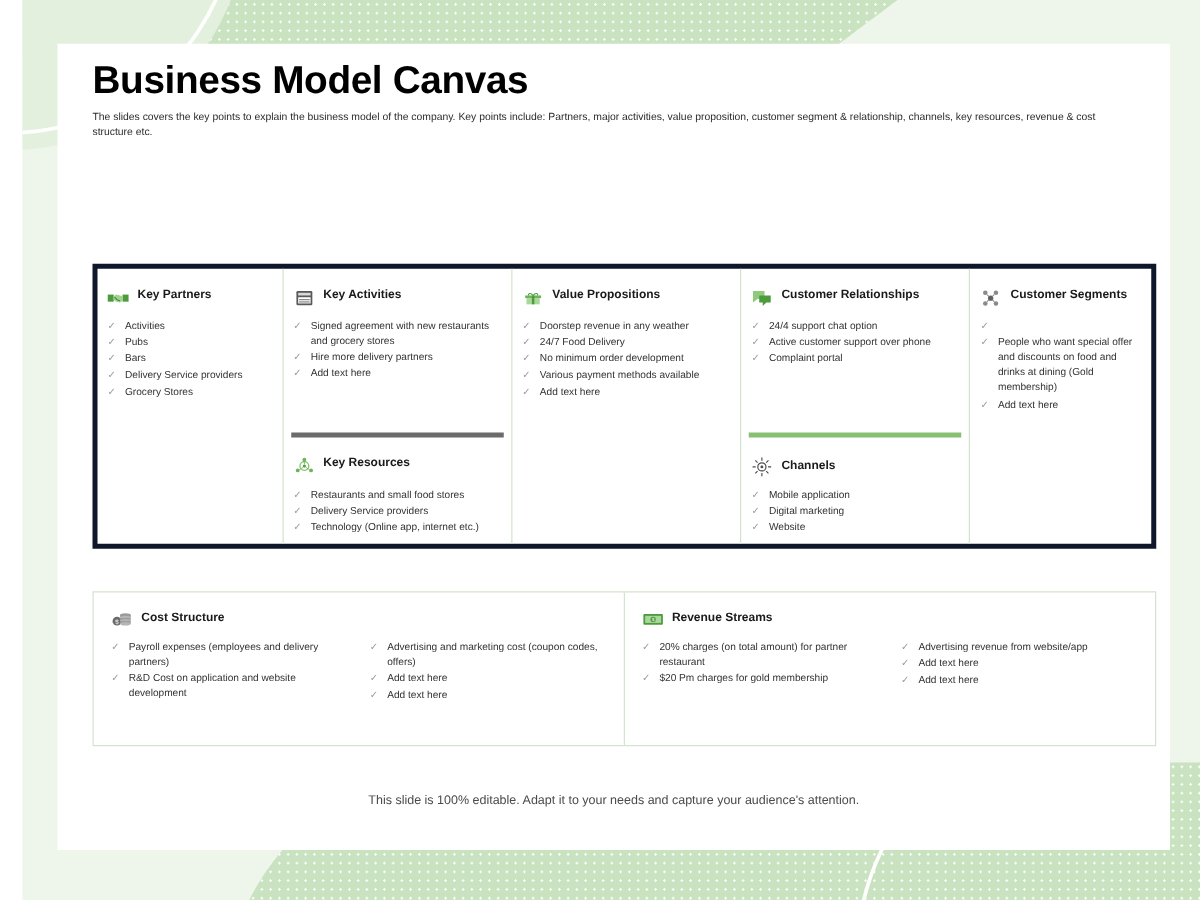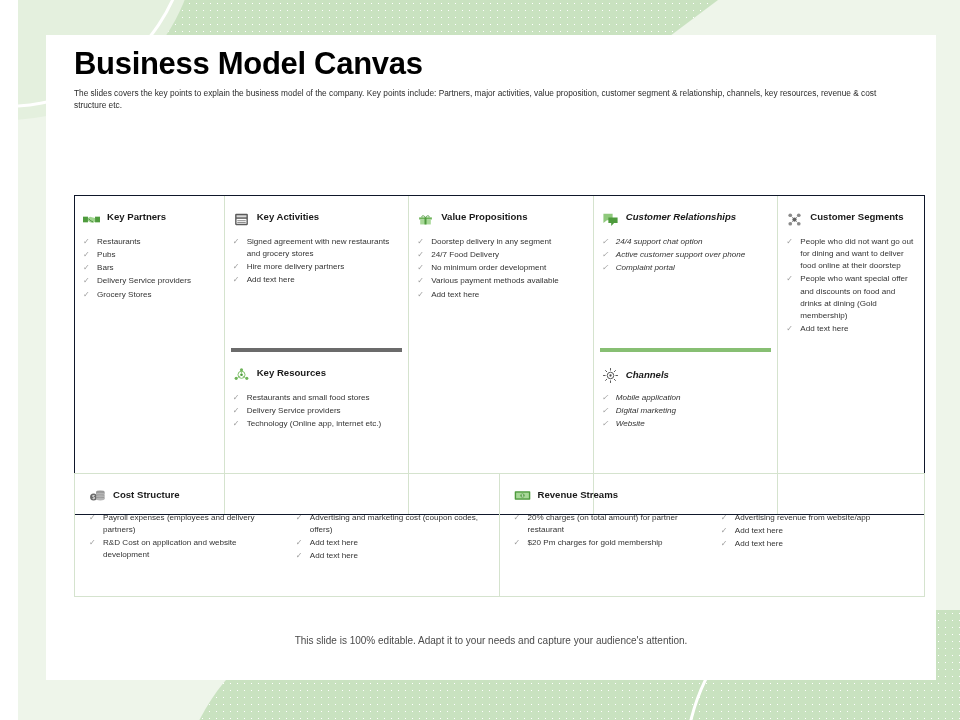--- a/index.html
+++ b/index.html
@@ -98,38 +98,38 @@
     font-size: 8.3px;
     color: #2b2b2b;
     line-height: 1.45;
     margin: 0;
     max-width: 830px;
   }
 
   
   .canvas {
     position: absolute;
-    left: 28px; top: 160px;
+    left: 28px; top: 176px;
     width: 851px;
-    border: 1px solid #0f172a;
+    border: 4px solid #0f172a;
     box-sizing: border-box;
     display: flex;
-    height: 320px;
+    height: 228px;
   }
   .col {
     box-sizing: border-box;
     border-right: 1px solid #d5e3ce;
     display: flex;
     flex-direction: column;
   }
   .col:last-child { border-right: none; }
   .col-partners     { width: 150px; }
   .col-activities   { width: 185px; }
   .col-value        { width: 185px; }
-  .col-relations    { width: 185px; font-style: italic; }
+  .col-relations    { width: 185px; }
   .col-segments     { width: 146px; }
 
   .cell {
     padding: 14px 10px 6px 8px;
     box-sizing: border-box;
     position: relative;
   }
   .cell-top-fixed { height: 152px; }
   .cell-bottom    { flex: 1; padding-top: 14px; }
 
@@ -247,21 +247,21 @@
                 <rect x="17" y="8" width="7" height="8" fill="#4e9b3d"></rect>
                 <path d="M7 10l3-2 4 1 3 1v5l-3 2-4-1-3-2z" fill="#9ed48d"></path>
                 <path d="M8 11l3 3 3 1" stroke="#3f7f31" stroke-width="1.2" fill="none"></path>
               </svg>
             </span>
             <span class="block-title">Key Partners</span>
           </div>
           <ul class="bullets">
             <li>
                 <span class="tick">✓</span>
-                <span class="bullet-text">Restaurants</span>
+                <span class="bullet-text">Activities</span>
               </li>
             <li>
                 <span class="tick">✓</span>
                 <span class="bullet-text">Pubs</span>
               </li>
             <li>
                 <span class="tick">✓</span>
                 <span class="bullet-text">Bars</span>
               </li>
             <li>
@@ -346,21 +346,21 @@
                 <rect x="4.5" y="12" width="15" height="7" fill="#a8d898"></rect>
                 <rect x="10.6" y="9" width="2.8" height="10" fill="#4e9b3d"></rect>
                 <path d="M12 9c-2-3-6-3-5 0M12 9c2-3 6-3 5 0" fill="none" stroke="#4e9b3d" stroke-width="1.3"></path>
               </svg>
             </span>
             <span class="block-title">Value Propositions</span>
           </div>
           <ul class="bullets">
             <li>
                 <span class="tick">✓</span>
-                <span class="bullet-text">Doorstep delivery in any segment</span>
+                <span class="bullet-text">Doorstep revenue in any weather</span>
               </li>
             <li>
                 <span class="tick">✓</span>
                 <span class="bullet-text">24/7 Food Delivery</span>
               </li>
             <li>
                 <span class="tick">✓</span>
                 <span class="bullet-text">No minimum order development</span>
               </li>
             <li>
@@ -441,21 +441,20 @@
                 <circle cx="18" cy="18" r="2.6" fill="#8a8a8a"></circle>
                 <circle cx="12" cy="12" r="3" fill="#5f5f5f"></circle>
                 <path d="M8 8l2.2 2.2M16 8l-2.2 2.2M8 16l2.2-2.2M16 16l-2.2-2.2" stroke="#8a8a8a" stroke-width="1.2"></path>
               </svg>
             </span>
             <span class="block-title">Customer Segments</span>
           </div>
           <ul class="bullets">
             <li>
                 <span class="tick">✓</span>
-                <span class="bullet-text">People who did not want go out for dining and want to deliver food online at their doorstep</span>
               </li>
             <li>
                 <span class="tick">✓</span>
                 <span class="bullet-text">People who want special offer and discounts on food and drinks at dining (Gold membership)</span>
               </li>
             <li>
                 <span class="tick">✓</span>
                 <span class="bullet-text">Add text here</span>
               </li>
           </ul>

